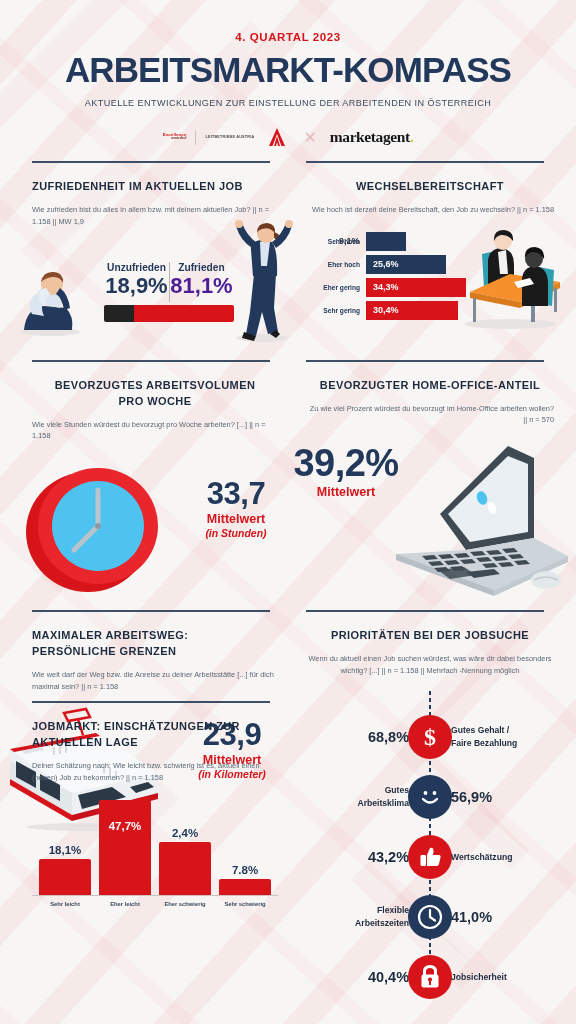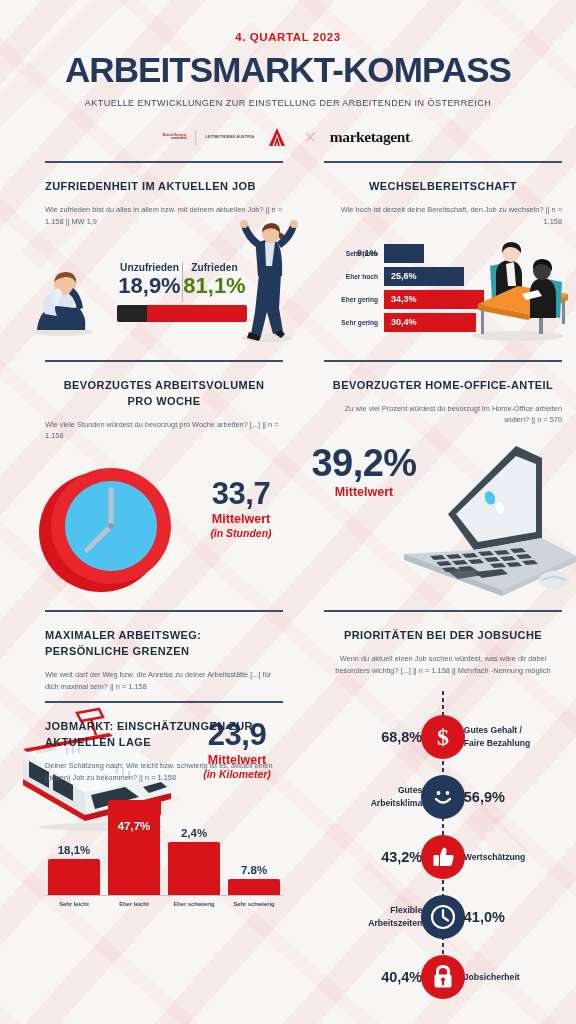--- a/index.html
+++ b/index.html
@@ -60,21 +60,21 @@
   .logo-leit { font-size: 3.7px; font-weight: bold; color: #4a4a4a; letter-spacing: .25px; }
   .logo-a { margin-left: 1px; }
   .logo-x { color: #e6b9bb; font-size: 16px; font-weight: 300; margin: 0 4px; }
   .logo-ma { font-family: "Liberation Serif", serif; font-size: 15.5px;
              font-weight: bold; color: #17171a; letter-spacing: -.4px; }
   .logo-ma .dot { color: #b8d432; }
 
   
   .grid { padding: 0 0px; margin-top: 12px; }
   .row { display: flex; }
-  .cell { width: 50%; padding: 0 14px; position: relative; margin-left: 13px; }
+  .cell { width: 50%; padding: 0 14px; position: relative; }
   .cell.left  { padding-left: 32px; padding-right: 10px; }
   .cell.right { padding-left: 18px; padding-right: 22px; }
   .rule { height: 2px; background: #3d4f66; margin-bottom: 16px; }
   .cell.left .rule  { width: 238px; }
   .cell.right .rule { width: 238px; }
 
   .h2 {
     color: #1d2b3e; font-size: 11px; font-weight: bold;
     letter-spacing: .42px; line-height: 1.45;
   }
@@ -89,21 +89,21 @@
   
   .sat-wrap { position: relative; height: 112px; margin-top: 6px; }
   .sat-center { position: absolute; left: 72px; top: 28px; width: 130px; }
   .sat-labels { display: flex; }
   .sat-lab { width: 50%; text-align: center; color: #22395b;
              font-size: 10.2px; font-weight: bold; }
   .sat-lab.z { color: #22395b; }
   .sat-nums { display: flex; margin-top: 1px; }
   .sat-num { width: 50%; text-align: center; font-size: 22px; font-weight: bold; line-height: 1.05;}
   .sat-num.un { color: #22395b; }
-  .sat-num.zu { color: #4d7c0f; }
+  .sat-num.zu { color: #4c1d95; }
   .sat-divider { position: absolute; left: 50%; top: 0px; width: 1px; height: 40px;
                  background: #b9b4b2; }
   .sat-bar { display: flex; height: 17px; margin-top: 8px; border-radius: 2px; overflow: hidden;}
   .sat-bar .dark { background: #232323; }
   .sat-bar .red  { background: #d6141a; }
 
   
   .wb-wrap { position: relative; height: 112px; margin-top: 4px; }
   .wb-rows { position: absolute; left: -6px; top: 12px; width: 176px; }
   .wb-row { display: flex; align-items: center; height: 19px; margin-bottom: 4px; }

